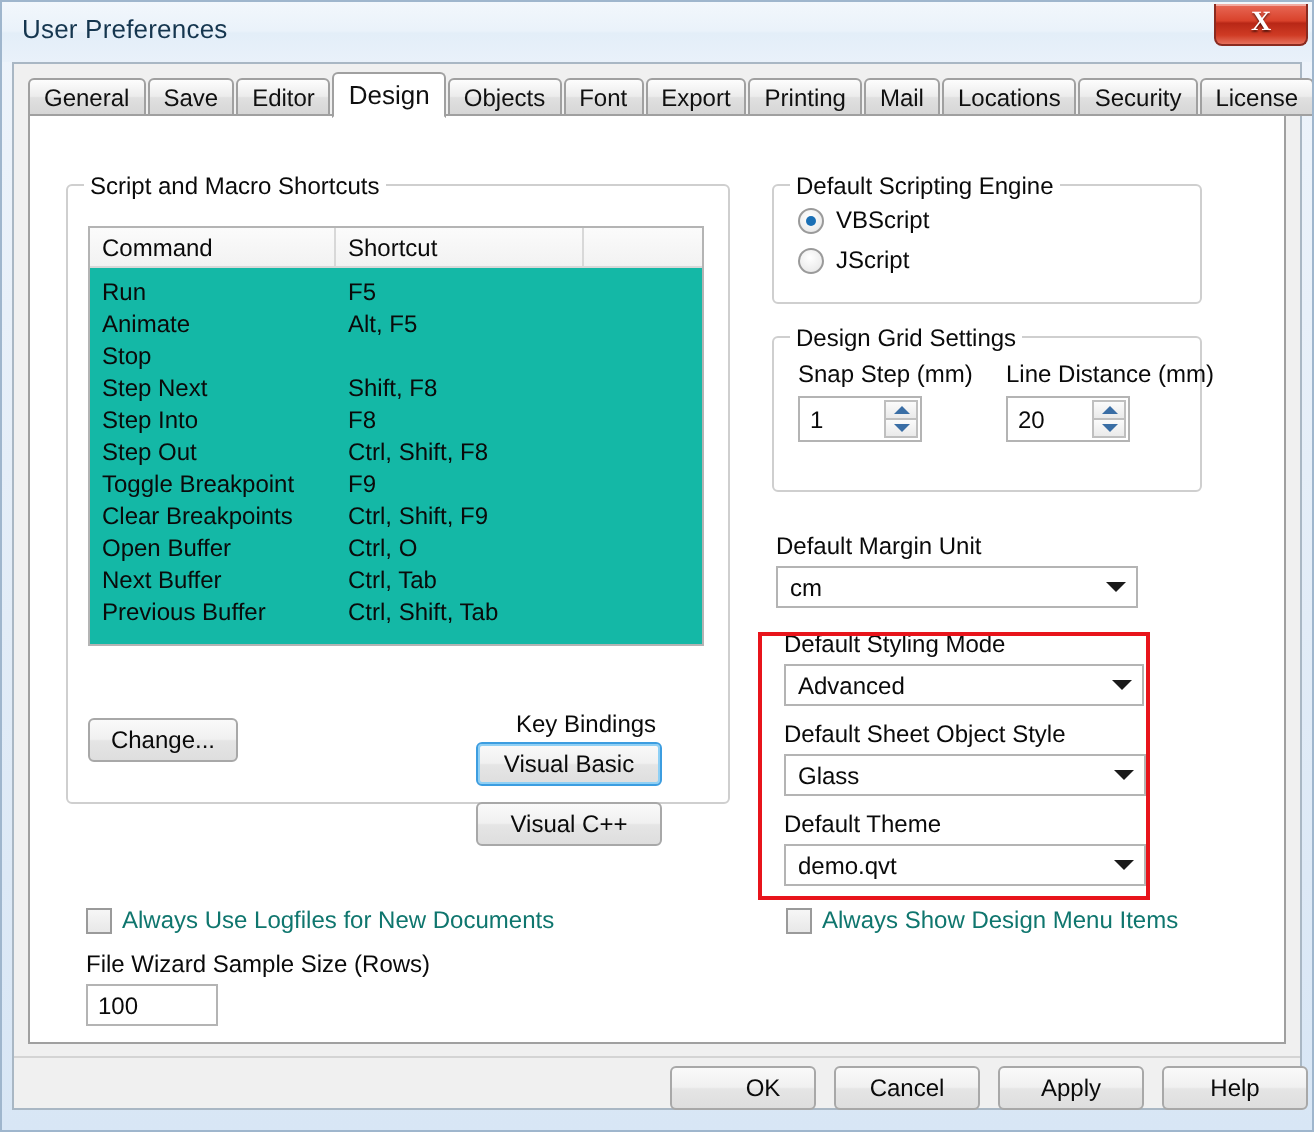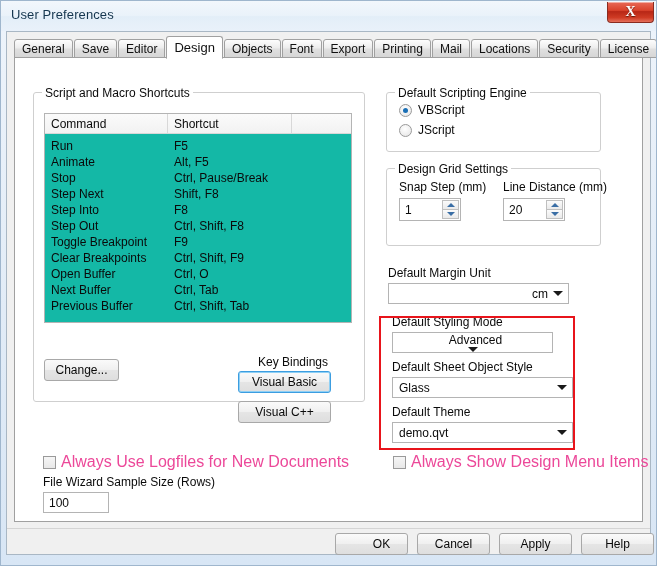--- a/index.html
+++ b/index.html
@@ -199,22 +199,22 @@
   }
   .checkbox {
     width: 13px; height: 13px;
     border: 1px solid #9a9a9a;
     background: linear-gradient(to bottom, #f6f6f6 0%, #e8e8e8 100%);
     box-sizing: border-box;
     margin-right: 5px;
     flex: none;
   }
   .cb-label {
-    font-size: 16px;
-    color: #ec4899;
+    font-size: 12px;
+    color: #0f766e;
     white-space: nowrap;
   }
 
   
   .textinput {
     position: absolute;
     background: #ffffff;
     border: 1px solid #b4b4b4;
     box-sizing: border-box;
     display: flex;
@@ -411,21 +411,20 @@
             <div class="trow">
               <div class="td col-cmd">Run</div>
               <div class="td col-sc">F5</div>
             </div>
             <div class="trow">
               <div class="td col-cmd">Animate</div>
               <div class="td col-sc">Alt, F5</div>
             </div>
             <div class="trow">
               <div class="td col-cmd">Stop</div>
-              <div class="td col-sc">Ctrl, Pause/Break</div>
             </div>
             <div class="trow">
               <div class="td col-cmd">Step Next</div>
               <div class="td col-sc">Shift, F8</div>
             </div>
             <div class="trow">
               <div class="td col-cmd">Step Into</div>
               <div class="td col-sc">F8</div>
             </div>
             <div class="trow">
@@ -508,29 +507,29 @@
               <span class="tri-up"></span>
             </span>
             <span class="sp-btn down">
               <span class="tri-down"></span>
             </span>
           </span>
         </div>
       </div>
 
       <div class="slabel" style="left:373px; top:208px;">Default Margin Unit</div>
-      <div class="combo" style="left:373px; top:225px; width:181px; height:21px;text-align:right;">
+      <div class="combo" style="left:373px; top:225px; width:181px; height:21px;">
         <span class="cb-value">cm</span>
         <span class="cb-arrow">
           <span class="arrow-down"></span>
         </span>
       </div>
 
       <div class="slabel" style="left:377px; top:257px;">Default Styling Mode</div>
-      <div class="combo" style="left:377px; top:274px; width:161px; height:21px;flex-direction:column;">
+      <div class="combo" style="left:377px; top:274px; width:180px; height:21px;">
         <span class="cb-value">Advanced</span>
         <span class="cb-arrow">
           <span class="arrow-down"></span>
         </span>
       </div>
 
       <div class="slabel" style="left:377px; top:302px;">Default Sheet Object Style</div>
       <div class="combo" style="left:377px; top:319px; width:181px; height:21px;">
         <span class="cb-value">Glass</span>
         <span class="cb-arrow">

